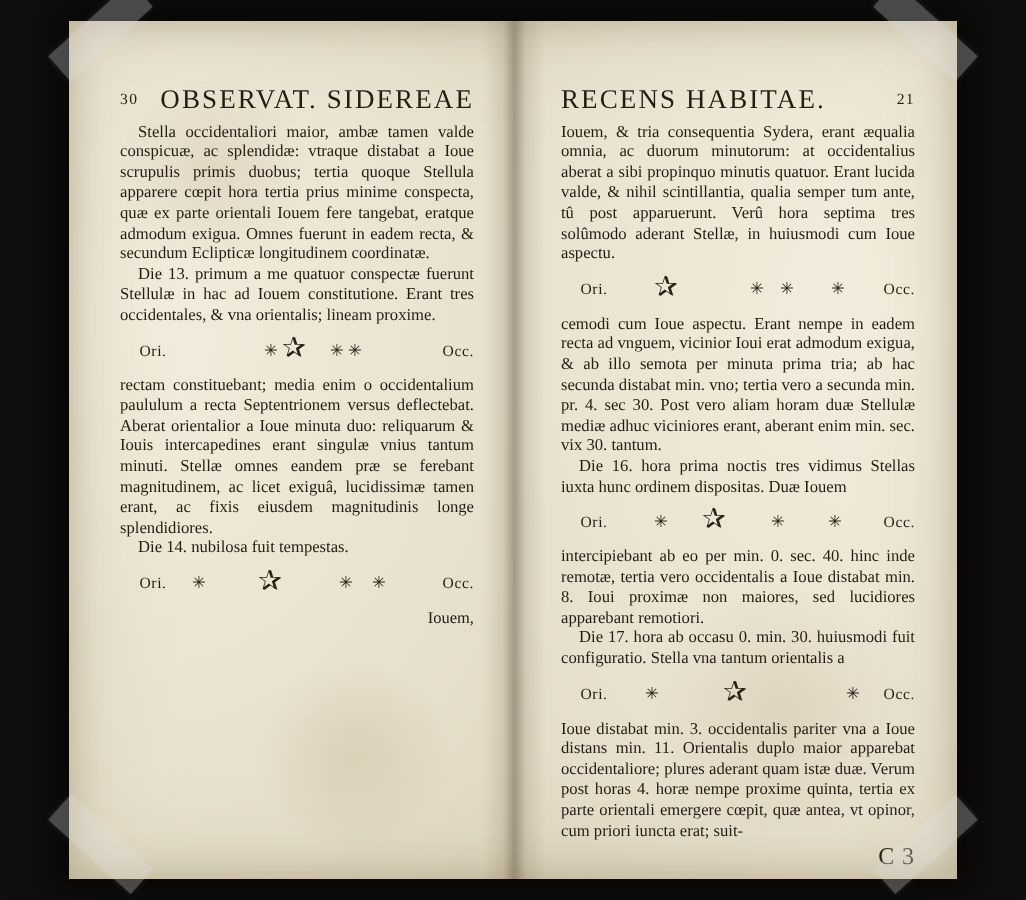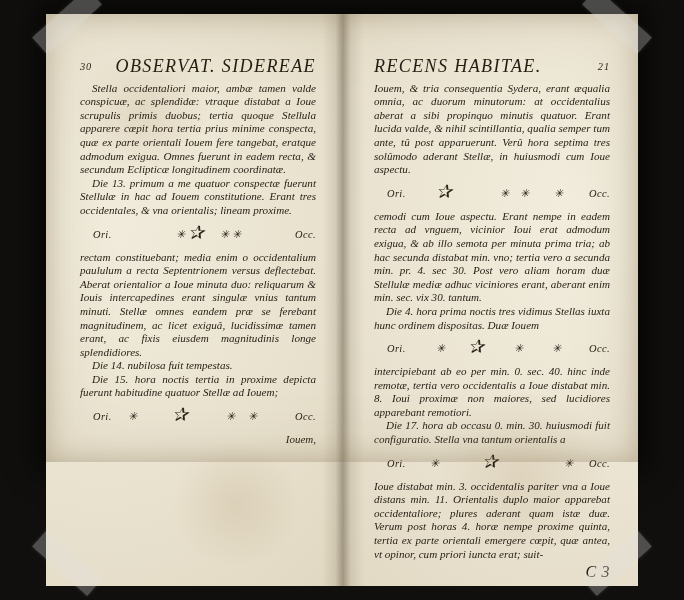--- a/index.html
+++ b/index.html
@@ -8,24 +8,23 @@
     background:#0d0d0b;
     font-family:"Liberation Serif", serif;
   }
   .scene{position:relative;width:684px;height:600px;}
 
   
   .backdrop{position:absolute;inset:0;background:#100f0d;}
 
   
   .book{
-    position:absolute;left:46px;top:14px;width:592px;height:448px;
+    position:absolute;left:46px;top:14px;width:592px;height:572px;
     background:#ef4444;
     box-shadow:0 0 26px 10px rgba(0,0,0,.65);
-    font-style:italic;
   }
   
   .page{
     position:absolute;top:0;height:572px;width:296px;
     background:
       radial-gradient(120% 80% at 50% 0%, #efe9d8 0%, #e7e0cd 45%, #ded5bf 100%);
   }
   .page.left{left:0;}
   .page.right{left:296px;}
   .page.left{
@@ -148,21 +147,20 @@
         <span class="marks">
           <span class="mk" style="left:96px;">✳</span>
           <span class="star" style="left:108px;">✰</span>
           <span class="mk" style="left:140px;">✳</span>
           <span class="mk" style="left:152px;">✳</span>
         </span>
       </div>
 
       <p>rectam constituebant; media enim o occidentalium paululum a recta Septentrionem versus deflectebat. Aberat orientalior a Ioue minuta duo: reliquarum &amp; Iouis intercapedines erant singulæ vnius tantum minuti. Stellæ omnes eandem præ se ferebant magnitudinem, ac licet exiguâ, lucidissimæ tamen erant, ac fixis eiusdem magnitudinis longe splendidiores.</p>
       <p class="ind">Die 14. nubilosa fuit tempestas.</p>
-      <p class="ind">Die 15. hora noctis tertia in proxime depicta fuerunt habitudine quatuor Stellæ ad Iouem;</p>
 
       <div class="obsrow">
         <span class="ori">Ori.</span>
         <span class="occ">Occ.</span>
         <span class="marks">
           <span class="mk" style="left:48px;">✳</span>
           <span class="star" style="left:92px;">✰</span>
           <span class="mk" style="left:146px;">✳</span>
           <span class="mk" style="left:168px;">✳</span>
         </span>
@@ -184,21 +182,21 @@
         <span class="occ">Occ.</span>
         <span class="marks">
           <span class="star" style="left:62px;">✰</span>
           <span class="mk" style="left:126px;">✳</span>
           <span class="mk" style="left:146px;">✳</span>
           <span class="mk" style="left:180px;">✳</span>
         </span>
       </div>
 
       <p>cemodi cum Ioue aspectu. Erant nempe in eadem recta ad vnguem, vicinior Ioui erat admodum exigua, &amp; ab illo semota per minuta prima tria; ab hac secunda distabat min. vno; tertia vero a secunda min. pr. 4. sec 30. Post vero aliam horam duæ Stellulæ mediæ adhuc viciniores erant, aberant enim min. sec. vix 30. tantum.</p>
-      <p class="ind">Die 4. hora prima noctis tres vidimus Stellas iuxta hunc ordinem dispositas. Duæ Iouem</p>
+      <p class="ind">Die 16. hora prima noctis tres vidimus Stellas iuxta hunc ordinem dispositas. Duæ Iouem</p>
 
       <div class="obsrow">
         <span class="ori">Ori.</span>
         <span class="occ">Occ.</span>
         <span class="marks">
           <span class="mk" style="left:62px;">✳</span>
           <span class="star" style="left:94px;">✰</span>
           <span class="mk" style="left:140px;">✳</span>
           <span class="mk" style="left:178px;">✳</span>
         </span>

